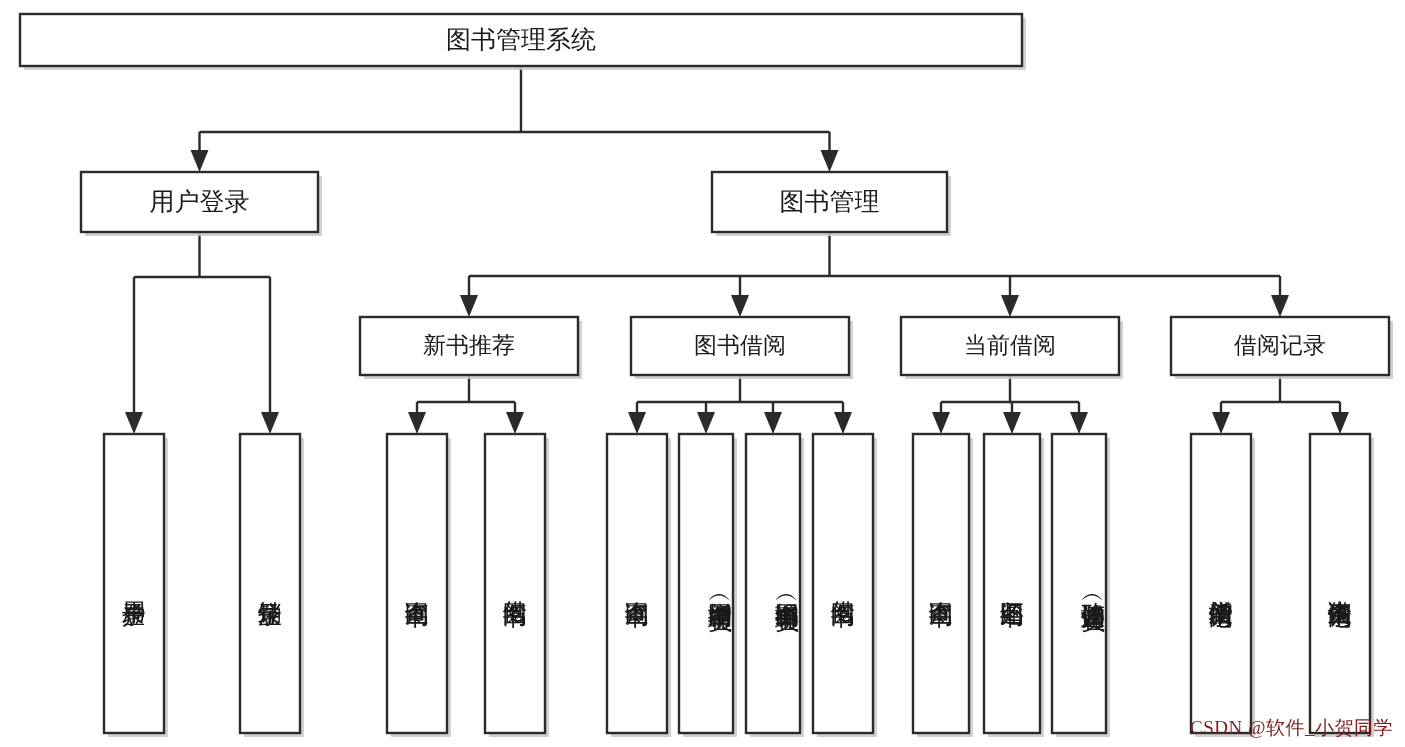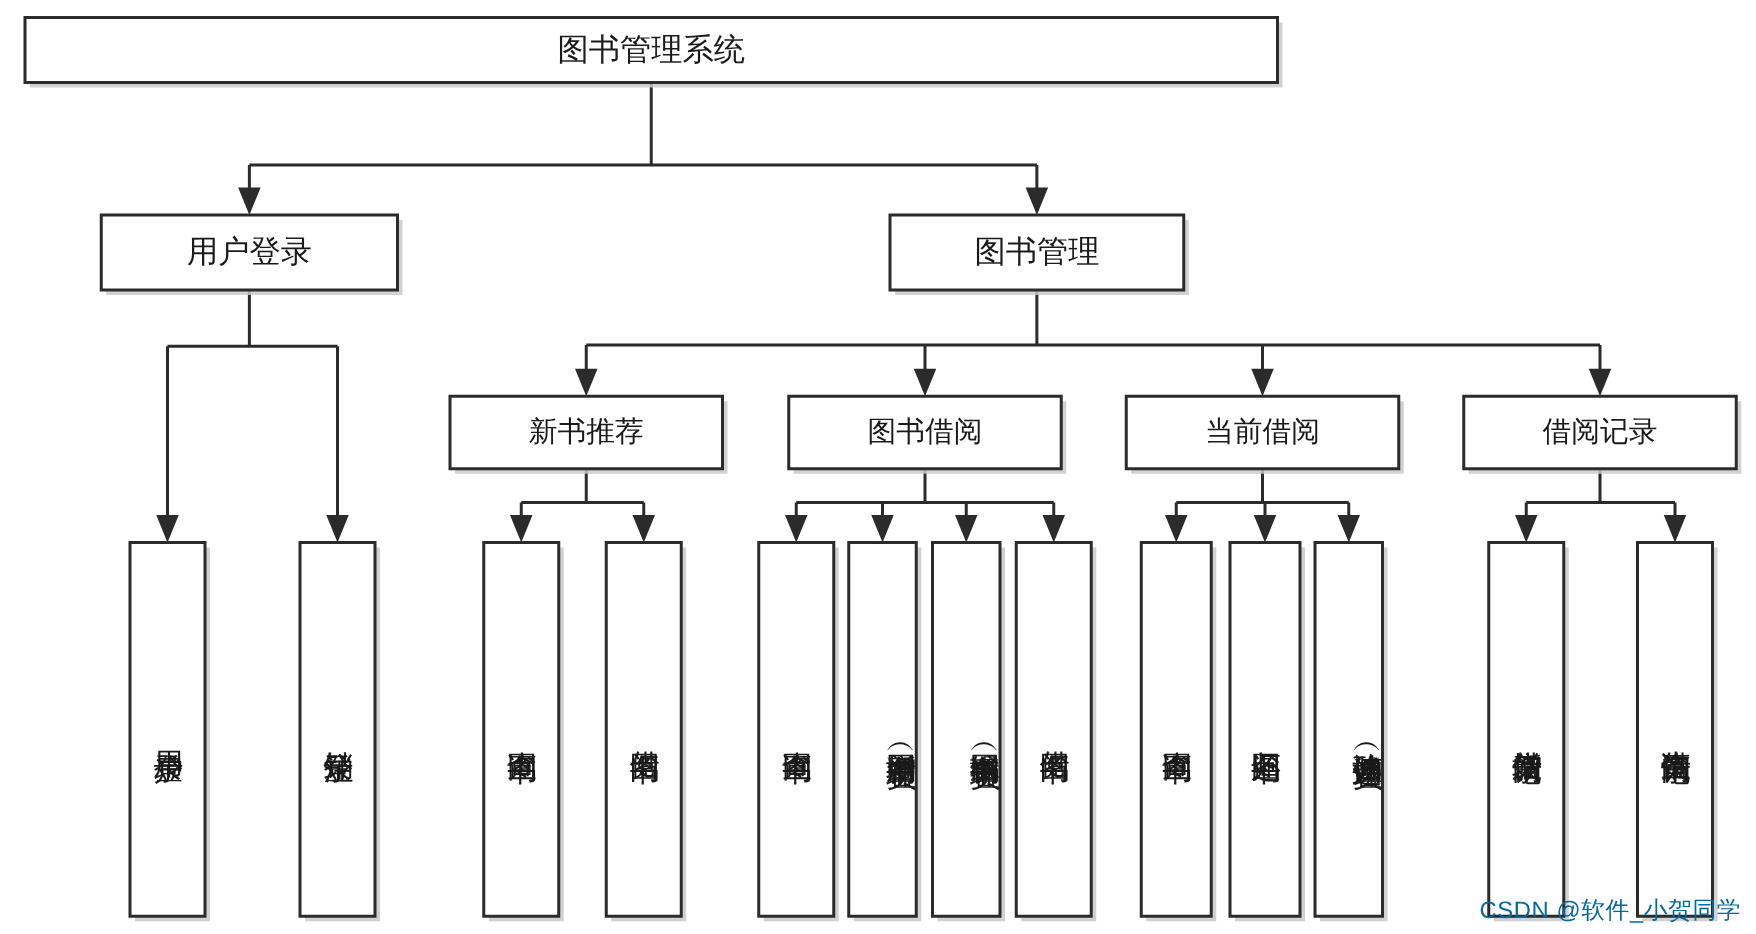--- a/index.html
+++ b/index.html
@@ -65,23 +65,23 @@
     letter-spacing: 1px;
     white-space: nowrap;
     text-align: center;
     pointer-events: none;
     user-select: none;
   }
   .watermark {
     position: absolute;
     right: 12px;
     bottom: 6px;
-    font-family: Liberation Sans, sans-serif;
+    font-family: Liberation Serif, serif;
     font-size: 19px;
-    color: #0369a1;
+    color: #7f1d1d;
     letter-spacing: 0.5px;
     white-space: nowrap;
     user-select: none;
   }
 </style>
 </head>
 <body>
 
 <div id="diagram-root">
 

